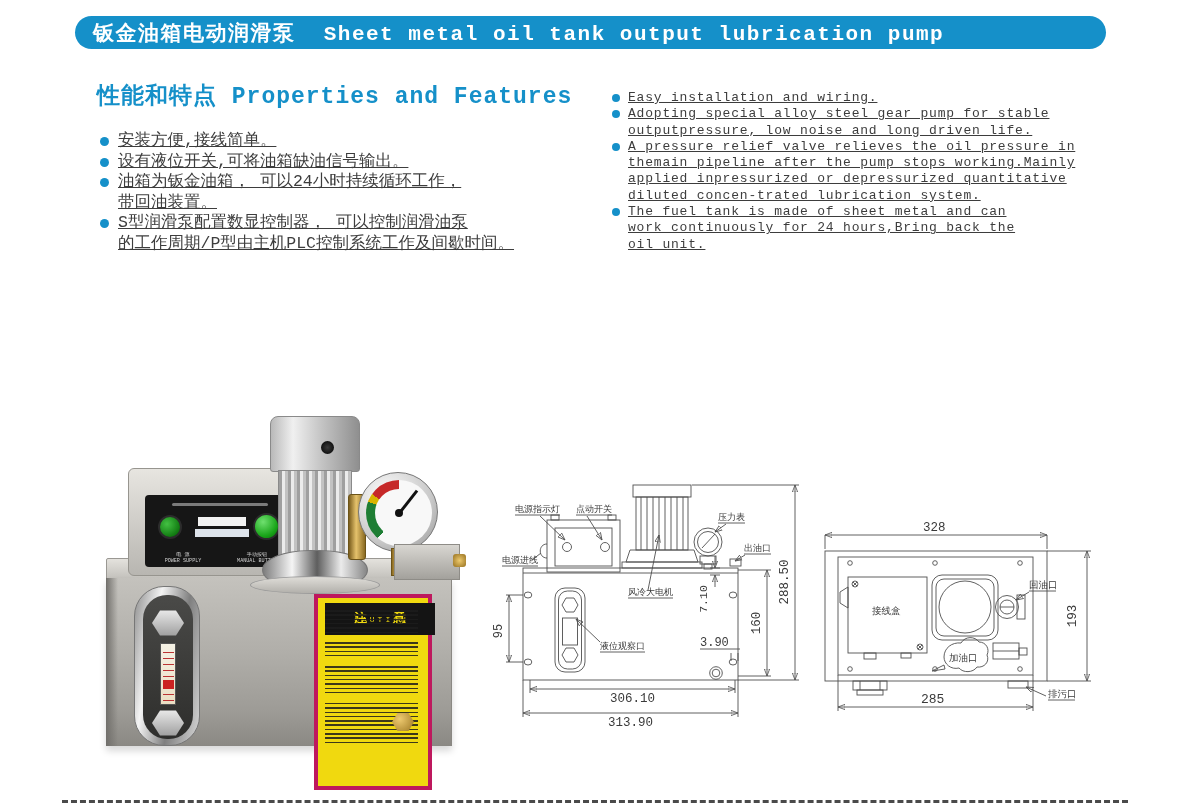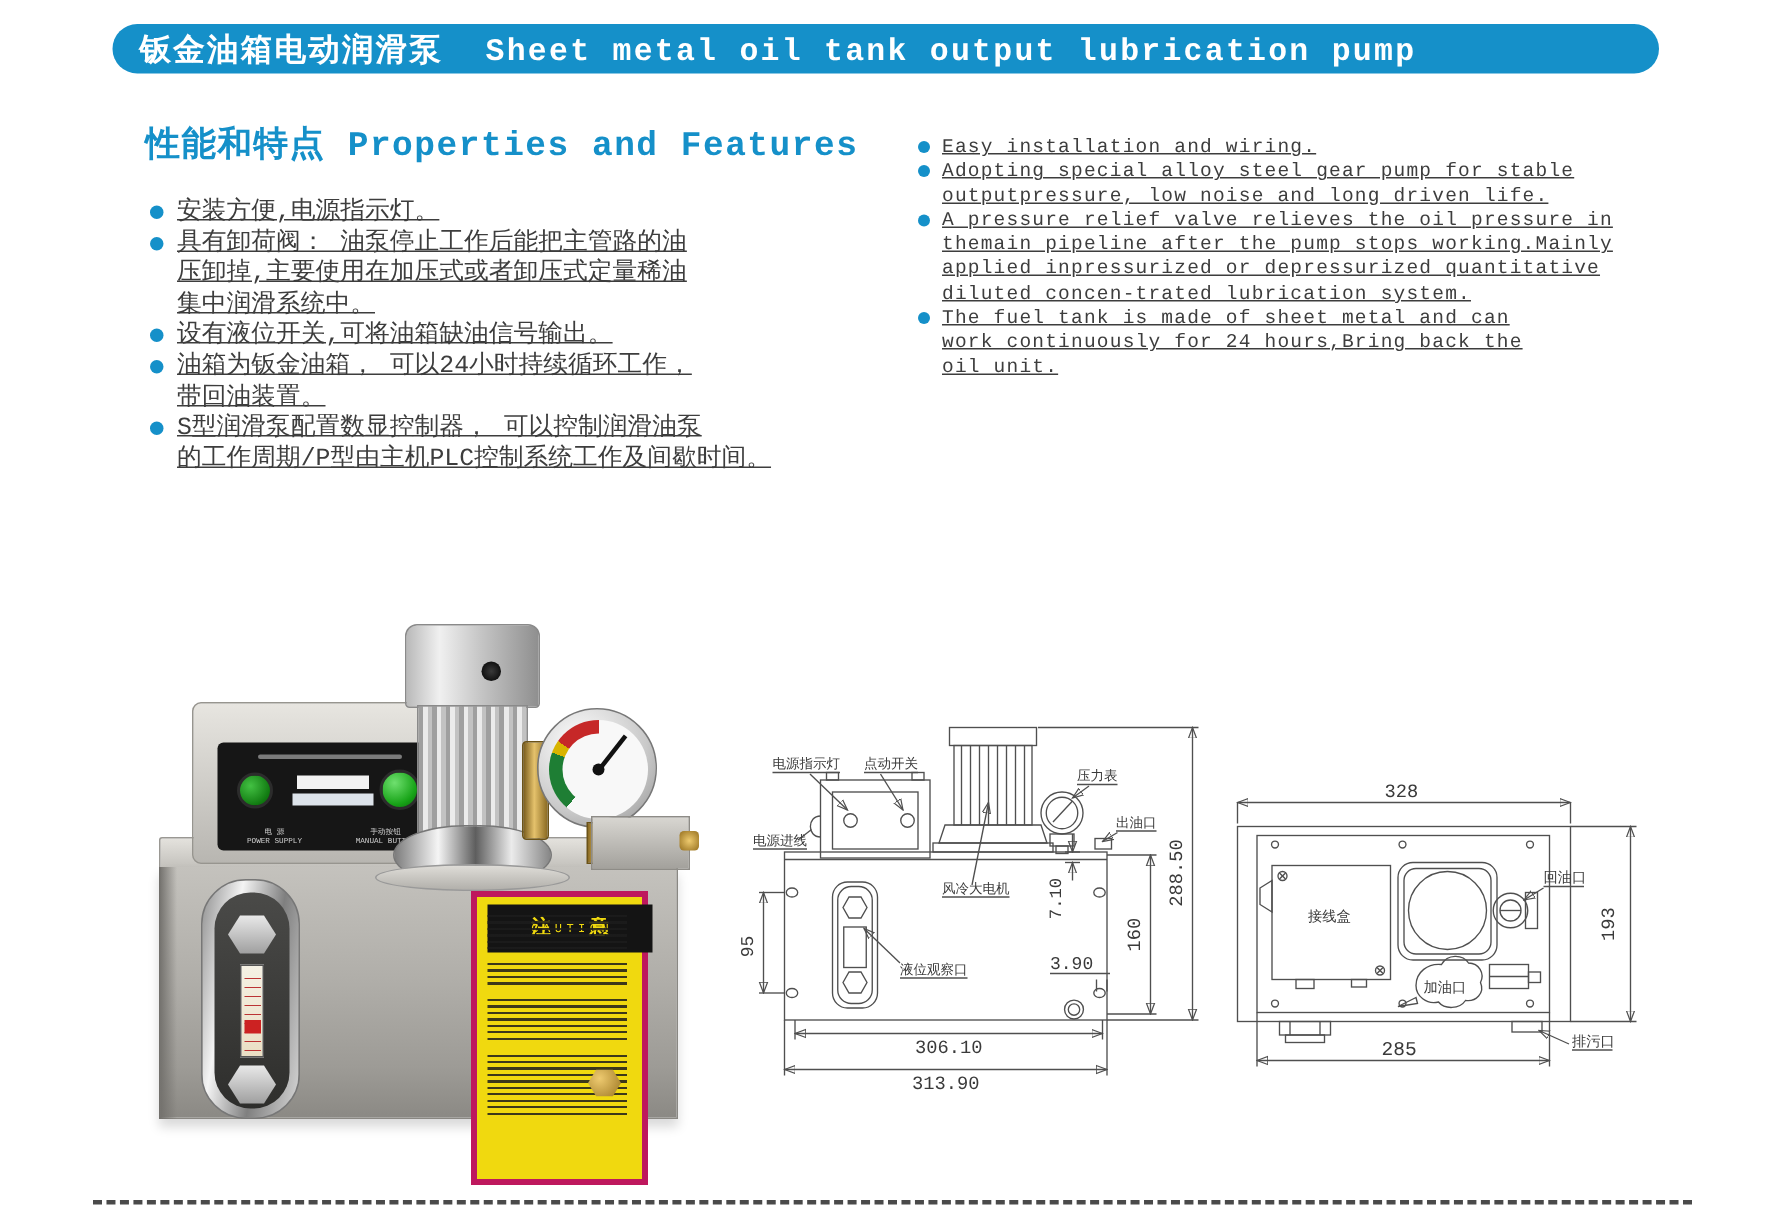--- a/index.html
+++ b/index.html
@@ -118,24 +118,21 @@
 
 <div class="page">
 
   <div class="banner">
     <span>钣金油箱电动润滑泵  Sheet metal oil tank output lubrication pump</span>
   </div>
 
   <h2 class="section-title">性能和特点 Properties and Features</h2>
 
   <ul class="feat zh">
-    <li>安装方便,电源指示灯。</li>
-    <li>具有卸荷阀： 油泵停止工作后能把主管路的油
-压卸掉,主要使用在加压式或者卸压式定量稀油
-集中润滑系统中。</li>
+    <li>安装方便,接线简单。</li>
     <li>设有液位开关,可将油箱缺油信号输出。</li>
     <li>油箱为钣金油箱， 可以24小时持续循环工作，
 带回油装置。</li>
     <li>S型润滑泵配置数显控制器， 可以控制润滑油泵
 的工作周期/P型由主机PLC控制系统工作及间歇时间。</li>
   </ul>
 
   <ul class="feat en">
     <li>Easy installation and wiring.</li>
     <li>Adopting special alloy steel gear pump for stable

